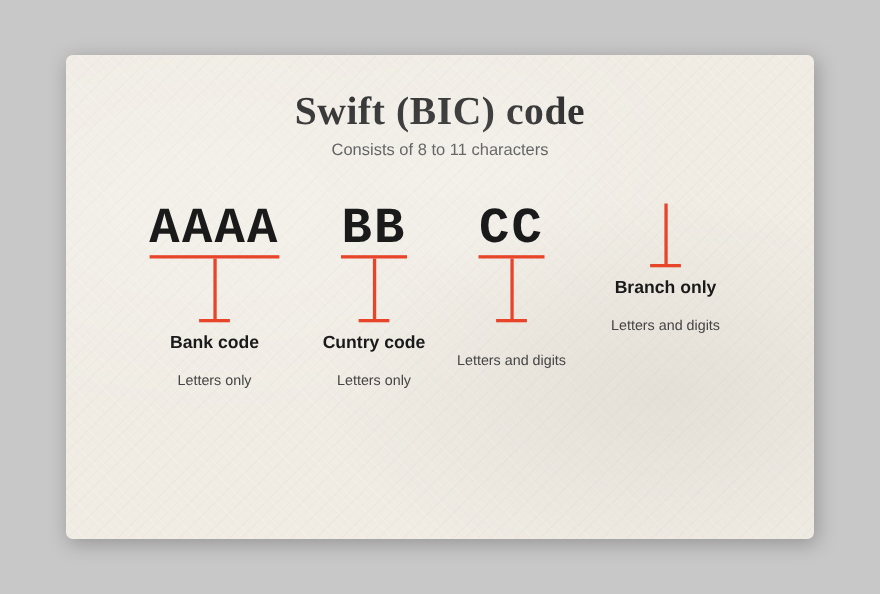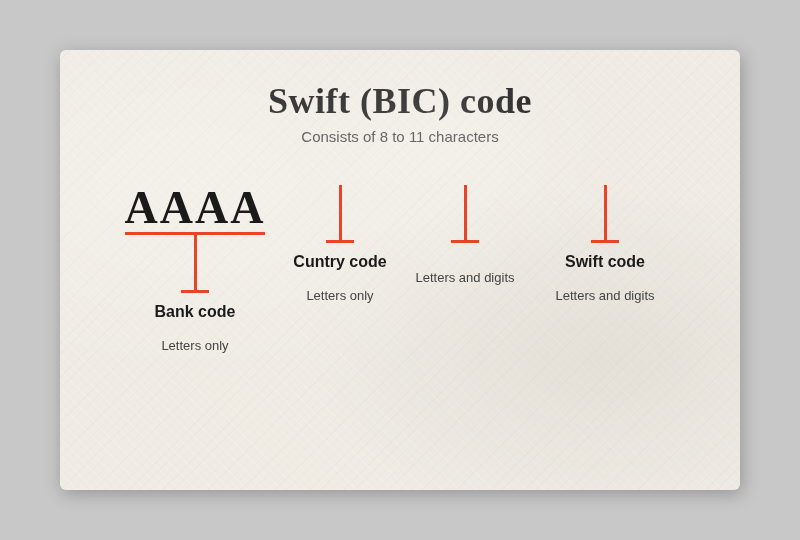--- a/index.html
+++ b/index.html
@@ -87,20 +87,21 @@
     }
 
     .segment-code {
       font-size: 46px;
       font-weight: bold;
       color: #1a1a1a;
       letter-spacing: 2px;
       line-height: 1;
       position: relative;
       padding-bottom: 4px;
+      font-family: Liberation Mono, monospace;
     }
 
     
     .segment-code::after {
       content: '';
       position: absolute;
       bottom: 0;
       left: 0;
       right: 0;
       height: 3px;
@@ -163,39 +164,41 @@
       <div class="segment-code">AAAA</div>
       <div class="v-line"></div>
       <div class="h-tick"></div>
       <div class="label-area">
         <span class="label-main">Bank code</span>
         <span class="label-sub">Letters only</span>
       </div>
     </div>
 
     <div class="segment seg-bb">
+      <div class="segment-code">BB</div>
       <div class="v-line"></div>
       <div class="h-tick"></div>
       <div class="label-area">
         <span class="label-main">Cuntry code</span>
         <span class="label-sub">Letters only</span>
       </div>
     </div>
 
     <div class="segment seg-cc">
+      <div class="segment-code">CC</div>
       <div class="v-line"></div>
       <div class="h-tick"></div>
       <div class="label-area">
         <span class="label-sub">Letters and digits</span>
       </div>
     </div>
 
     <div class="segment seg-ddd">
       <div class="v-line"></div>
       <div class="h-tick"></div>
       <div class="label-area">
-        <span class="label-main">Swift code</span>
+        <span class="label-main">Branch only</span>
         <span class="label-sub">Letters and digits</span>
       </div>
     </div>
 
   </div>
 </div>
 
 </body></html>

